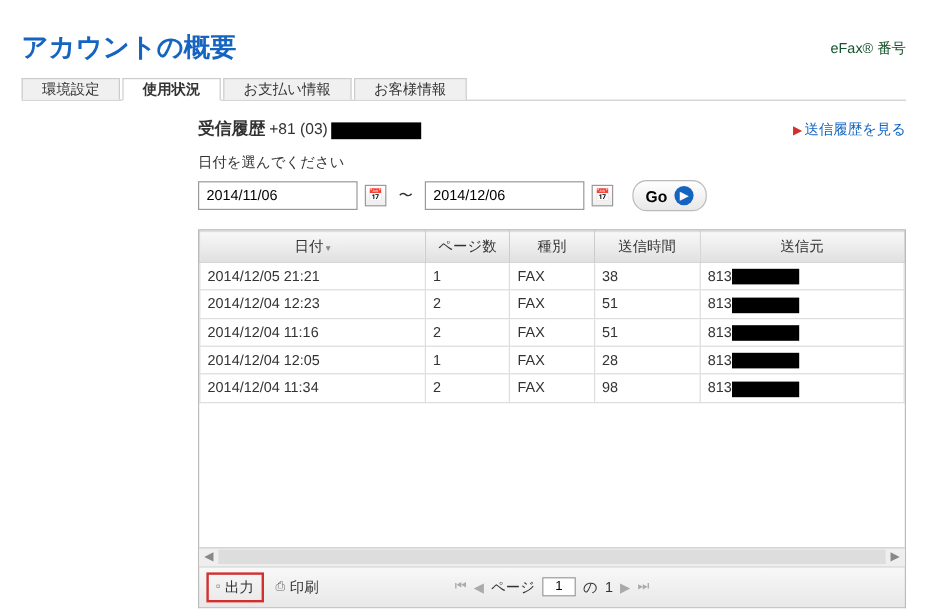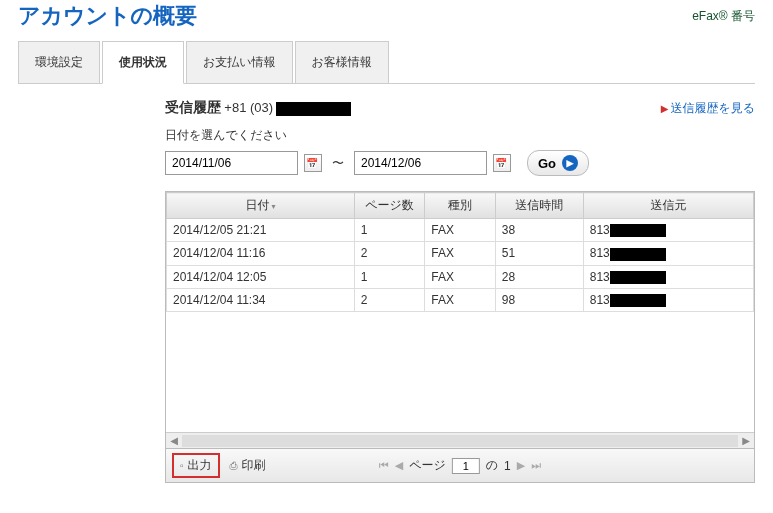--- a/index.html
+++ b/index.html
@@ -1,21 +1,21 @@
 <!DOCTYPE html>
 <html><head>
 <meta charset="utf-8">
 <style>
   * { box-sizing: border-box; margin: 0; padding: 0; }
   body { font-family: "Meiryo", "Hiragino Kaku Gothic Pro", sans-serif; font-size: 12px; color: #333; background: #fff; width: 773px; }
-  .header { display: flex; justify-content: space-between; align-items: center; padding: 1px 18px 10px; }
+  .header { display: flex; justify-content: space-between; align-items: center; padding: 25px 18px 10px; }
   .title { font-size: 22px; font-weight: bold; color: #1565c0; }
   .header-right { font-size: 12px; color: #14532d; }
   .tabs { display: flex; border-bottom: 1px solid #ccc; margin: 0 18px; }
-  .tab { padding: 12px 16px; background: #f0f0f0; border: 1px solid #ccc; border-bottom: none; margin-right: 2px; cursor: pointer; }
+  .tab { padding: 0 16px; background: #f0f0f0; border: 1px solid #ccc; border-bottom: none; margin-right: 2px; cursor: pointer; }
   .tab.active { background: #fff; border-bottom: 1px solid #fff; margin-bottom: -1px; font-weight: bold; }
   .content { padding: 15px 18px 0 165px; }
   .row1 { display: flex; justify-content: space-between; align-items: center; margin-bottom: 10px; gap: 44px; }
   .recv-label { font-size: 14px; font-weight: bold; }
   .phone { font-size: 13px; }
   .redacted { display: inline-block; background: #000; width: 75px; height: 14px; vertical-align: middle; }
   .link { color: #1565c0; cursor: pointer; }
   .arrow-red { color: #d32f2f; font-size: 10px; margin-right: 2px; }
   .date-label { margin-bottom: 6px; }
   .date-row { display: flex; align-items: center; gap: 6px; margin-bottom: 15px; }
@@ -110,20 +110,27 @@
       </thead>
       <tbody id="grid-body">
           <tr>
             <td>2014/12/05 21:21</td>
             <td>1</td>
             <td>FAX</td>
             <td>38</td>
             <td>813<span class="cell-sender-redact"></span></td>
           </tr>
           <tr>
+            <td>2014/12/04 12:23</td>
+            <td>2</td>
+            <td>FAX</td>
+            <td>51</td>
+            <td>813<span class="cell-sender-redact"></span></td>
+          </tr>
+          <tr>
             <td>2014/12/04 11:16</td>
             <td>2</td>
             <td>FAX</td>
             <td>51</td>
             <td>813<span class="cell-sender-redact"></span></td>
           </tr>
           <tr>
             <td>2014/12/04 12:05</td>
             <td>1</td>
             <td>FAX</td>

